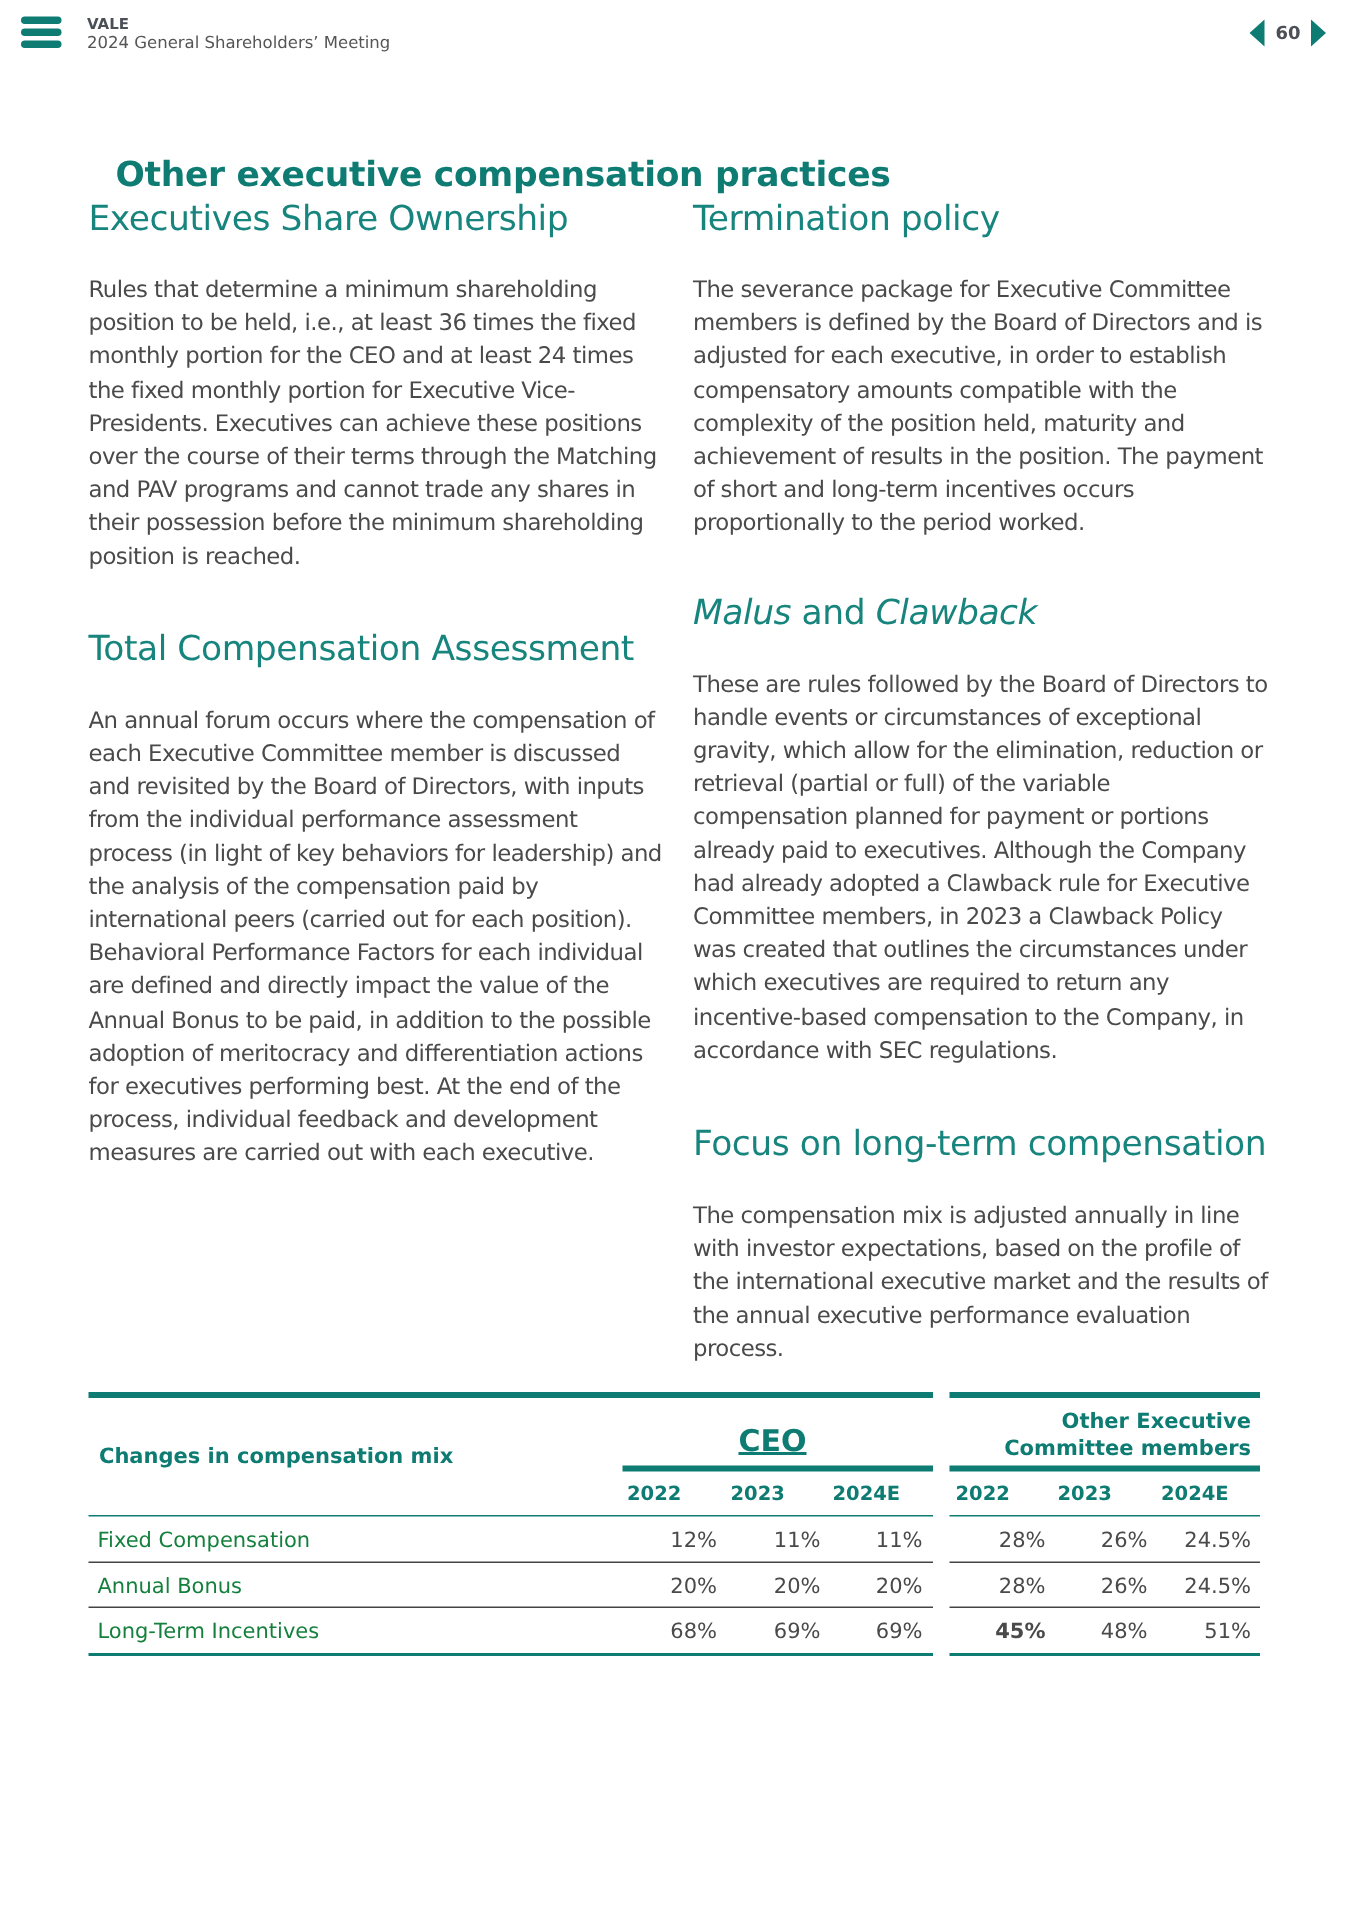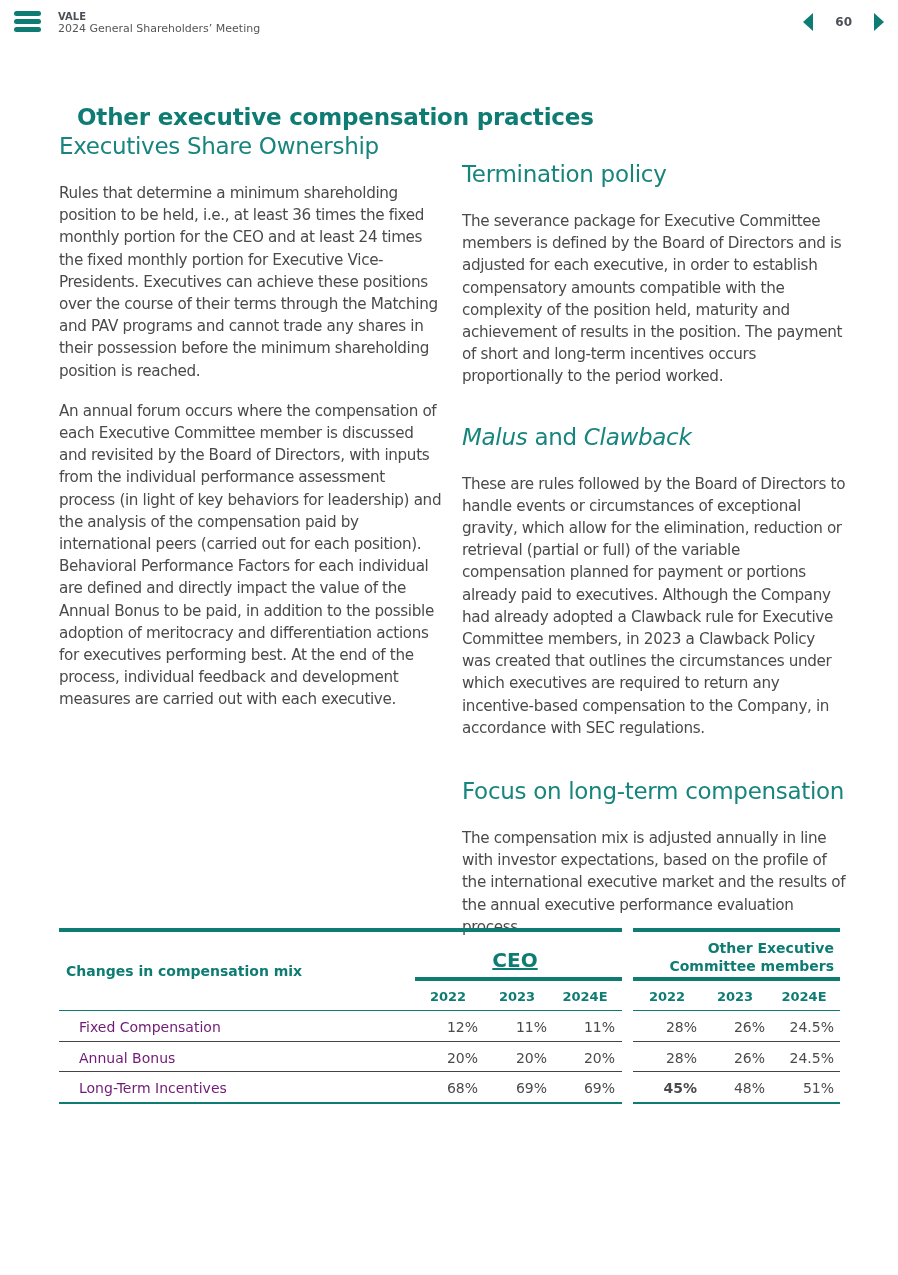--- a/index.html
+++ b/index.html
@@ -51,21 +51,21 @@
     .brand .sub {
       font-size: 11px;
       color: #555;
     }
     .pager {
       position: absolute;
       right: 14px; top: 12px;
       height: 20px;
       display: flex;
       align-items: center;
-      gap: 22px;
+      gap: 7px;
     }
     .tri-left {
       width: 0; height: 0;
       border-top: 9px solid transparent;
       border-bottom: 9px solid transparent;
       border-right: 10px solid #0e7c73;
       cursor: pointer;
     }
     .tri-right {
       width: 0; height: 0;
@@ -88,21 +88,21 @@
       font-weight: bold;
       color: #0e7c73;
       letter-spacing: -0.2px;
     }
 
     .col {
       position: absolute;
       top: 128px;
     }
     .col-left { left: 59px; width: 385px; }
-    .col-right { left: 462px; width: 385px; margin-top: 28px; }
+    .col-right { left: 462px; width: 385px; }
 
     .section-title {
       font-size: 23px;
       font-weight: normal;
       color: #17857d;
       margin: 0;
       line-height: 36px;
       letter-spacing: -0.3px;
     }
     .section-title em { font-style: italic; text-align: center; }
@@ -161,38 +161,38 @@
       width: 207px; height: 4px; background: #0e7c73;
     }
     .grp-line-other {
       position: absolute; left: 574px; top: 49px;
       width: 207px; height: 4px; background: #0e7c73;
     }
     .yr {
       position: absolute;
       top: 61px;
       width: 60px;
-      text-align: center;
+      text-align: left;
       font-size: 13px;
       font-weight: bold;
       color: #0e7c73;
     }
     .hdr-line-left {
       position: absolute; left: 0; top: 82px;
       width: 563px; height: 1px; background: #0e7c73;
     }
     .hdr-line-right {
       position: absolute; left: 574px; top: 82px;
       width: 207px; height: 1px; background: #0e7c73;
     }
     .row-label {
       position: absolute;
-      left: 20px;
+      left: 6px;
       font-size: 14px;
-      color: #701a75;
+      color: #15803d;
       text-align: right;
     }
     .cell {
       position: absolute;
       width: 60px;
       text-align: right;
       font-size: 14px;
       color: #4a4a4a;
     }
     .row-line-left {
@@ -231,20 +231,21 @@
     <div class="tri-right"></div>
   </div>
 </div>
 
 <h1 class="page-title">Other executive compensation practices</h1>
 
 <div class="col col-left">
   <h2 class="section-title">Executives Share Ownership</h2>
   <p class="section-body" style="margin-top:18px;">Rules that determine a minimum shareholding position to be held, i.e., at least 36 times the fixed monthly portion for the CEO and at least 24 times the fixed monthly portion for Executive Vice-Presidents. Executives can achieve these positions over the course of their terms through the Matching and PAV programs and cannot trade any shares in their possession before the minimum shareholding position is reached.</p>
 
+  <h2 class="section-title" style="margin-top:33px;">Total Compensation Assessment</h2>
   <p class="section-body" style="margin-top:18px;">An annual forum occurs where the compensation of each Executive Committee member is discussed and revisited by the Board of Directors, with inputs from the individual performance assessment process (in light of key behaviors for leadership) and the analysis of the compensation paid by international peers (carried out for each position). Behavioral Performance Factors for each individual are defined and directly impact the value of the Annual Bonus to be paid, in addition to the possible adoption of meritocracy and differentiation actions for executives performing best. At the end of the process, individual feedback and development measures are carried out with each executive.</p>
 </div>
 
 <div class="col col-right">
   <h2 class="section-title">Termination policy</h2>
   <p class="section-body" style="margin-top:18px;">The severance package for Executive Committee members is defined by the Board of Directors and is adjusted for each executive, in order to establish compensatory amounts compatible with the complexity of the position held, maturity and achievement of results in the position. The payment of short and long-term incentives occurs proportionally to the period worked.</p>
 
   <h2 class="section-title" style="margin-top:31px;"><em>Malus</em><span> and </span><em>Clawback</em></h2>
   <p class="section-body" style="margin-top:18px;">These are rules followed by the Board of Directors to handle events or circumstances of exceptional gravity, which allow for the elimination, reduction or retrieval (partial or full) of the variable compensation planned for payment or portions already paid to executives. Although the Company had already adopted a Clawback rule for Executive Committee members, in 2023 a Clawback Policy was created that outlines the circumstances under which executives are required to return any incentive-based compensation to the Company, in accordance with SEC regulations.</p>
 

